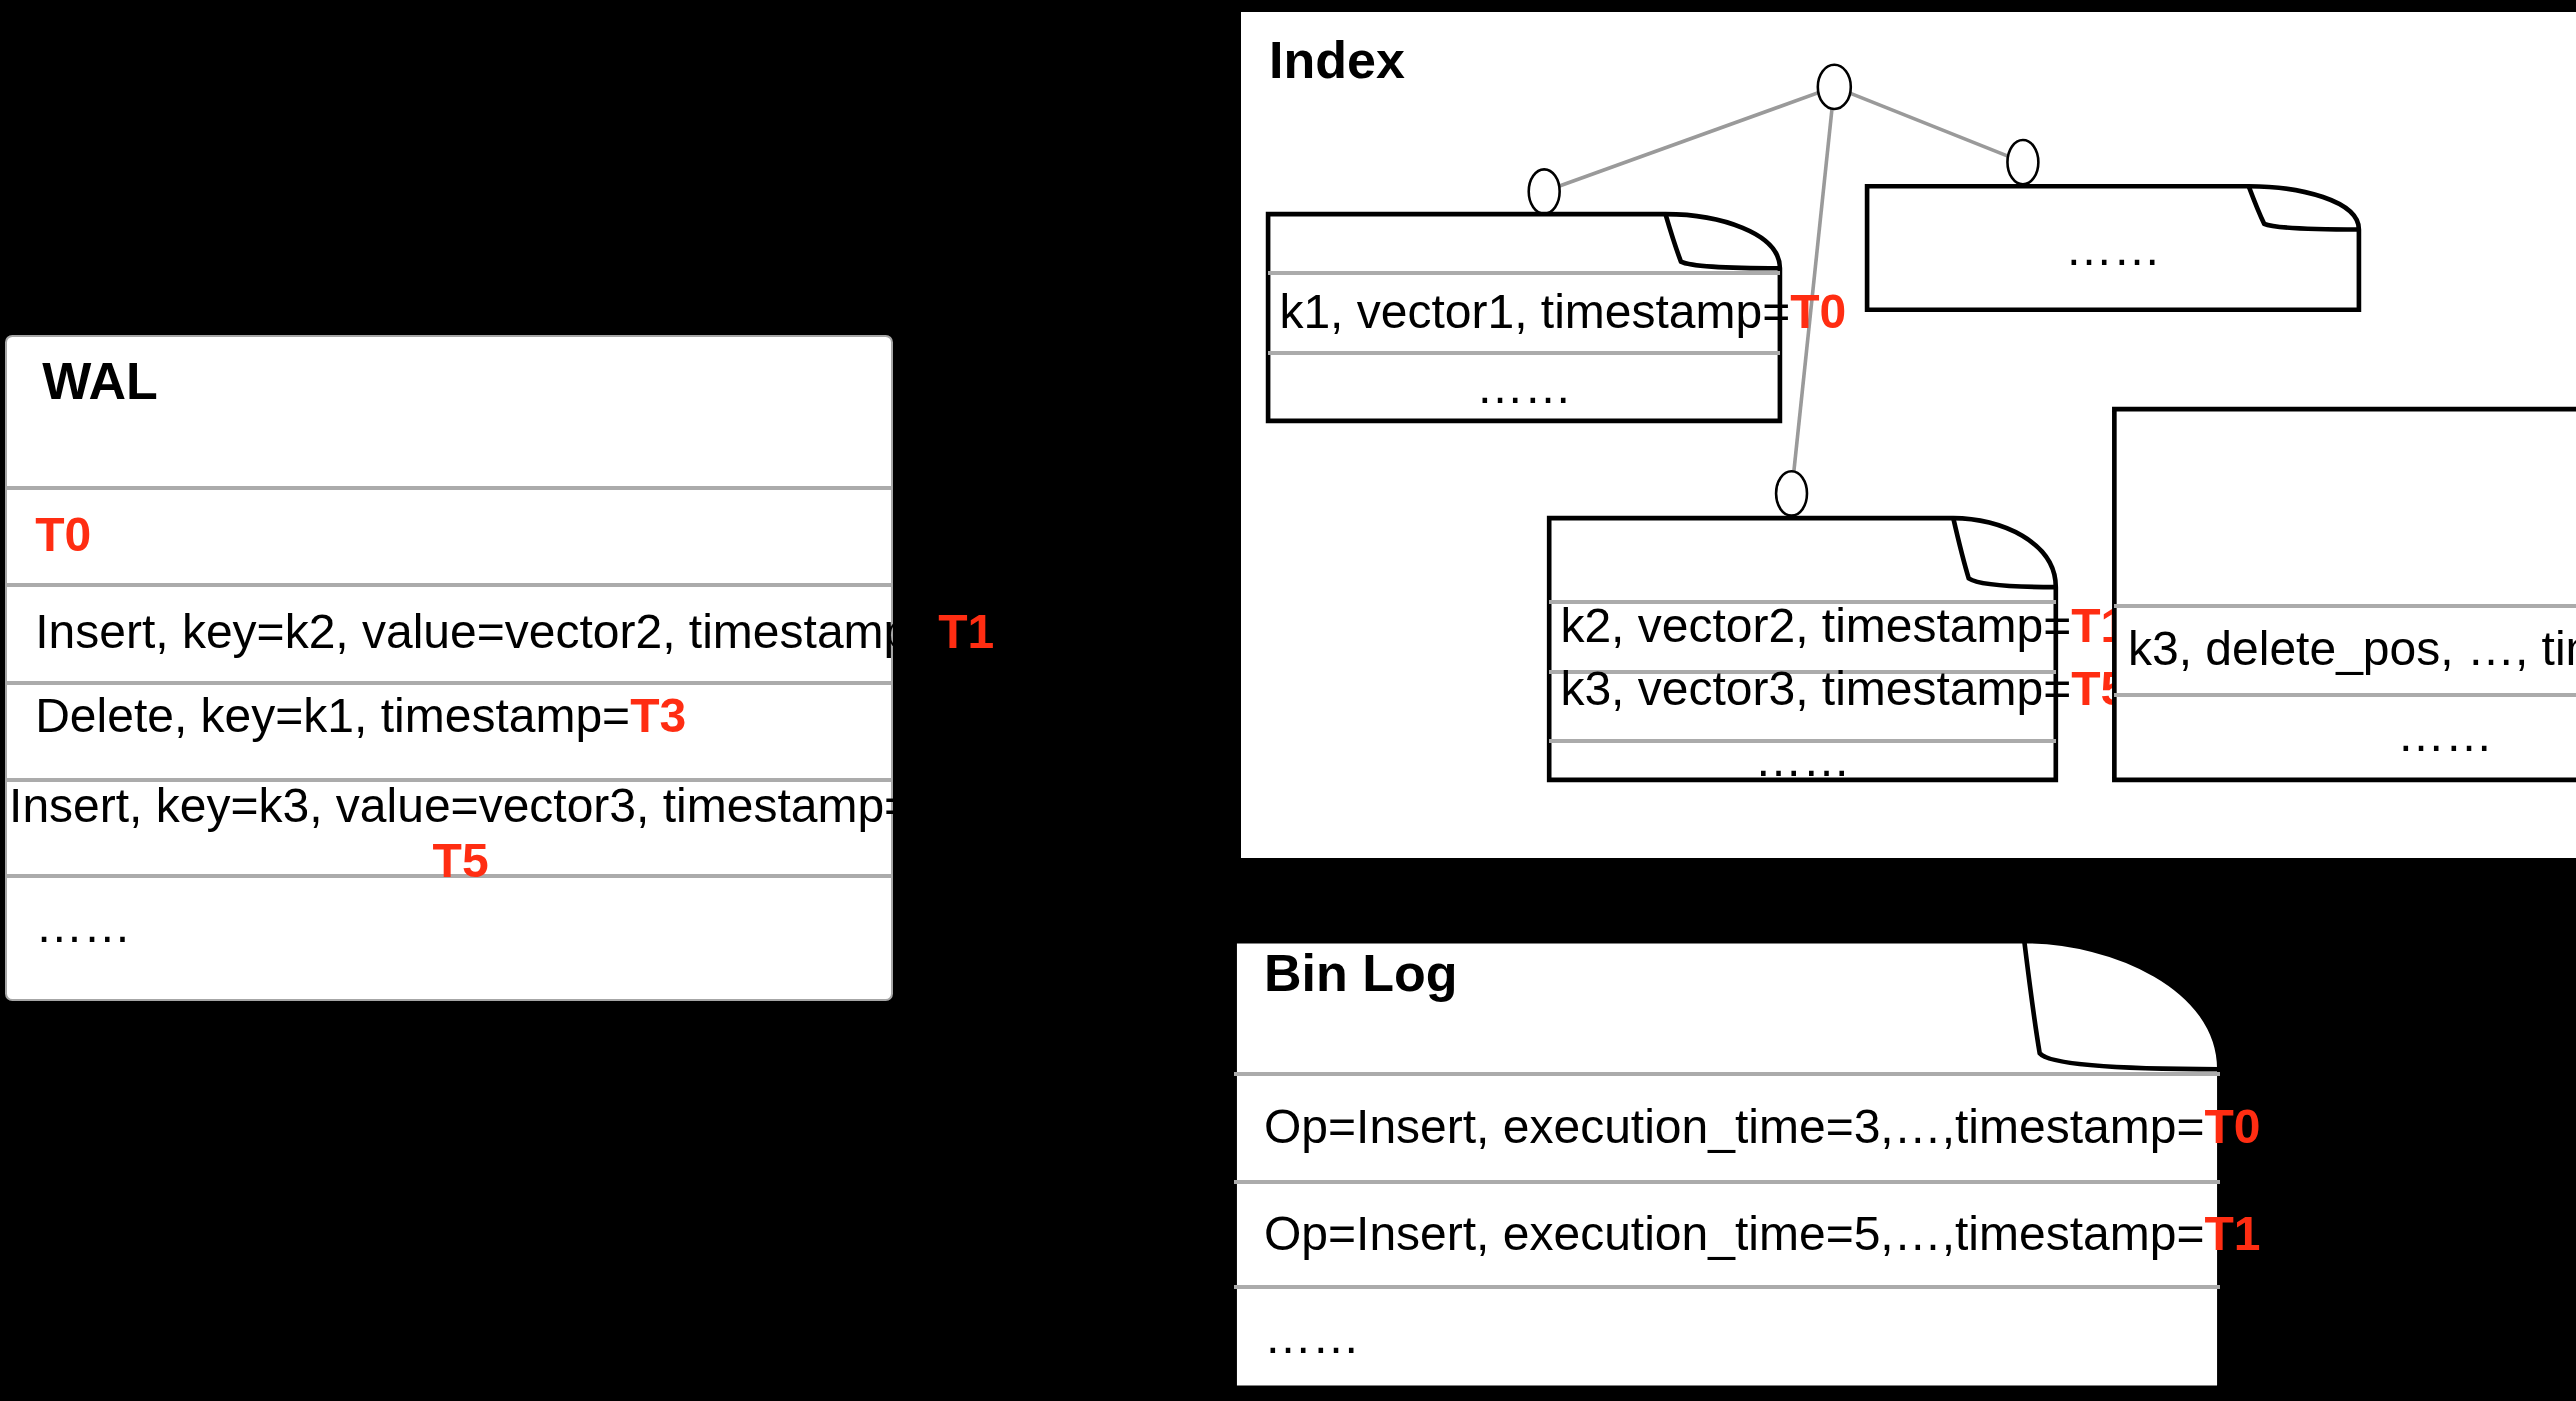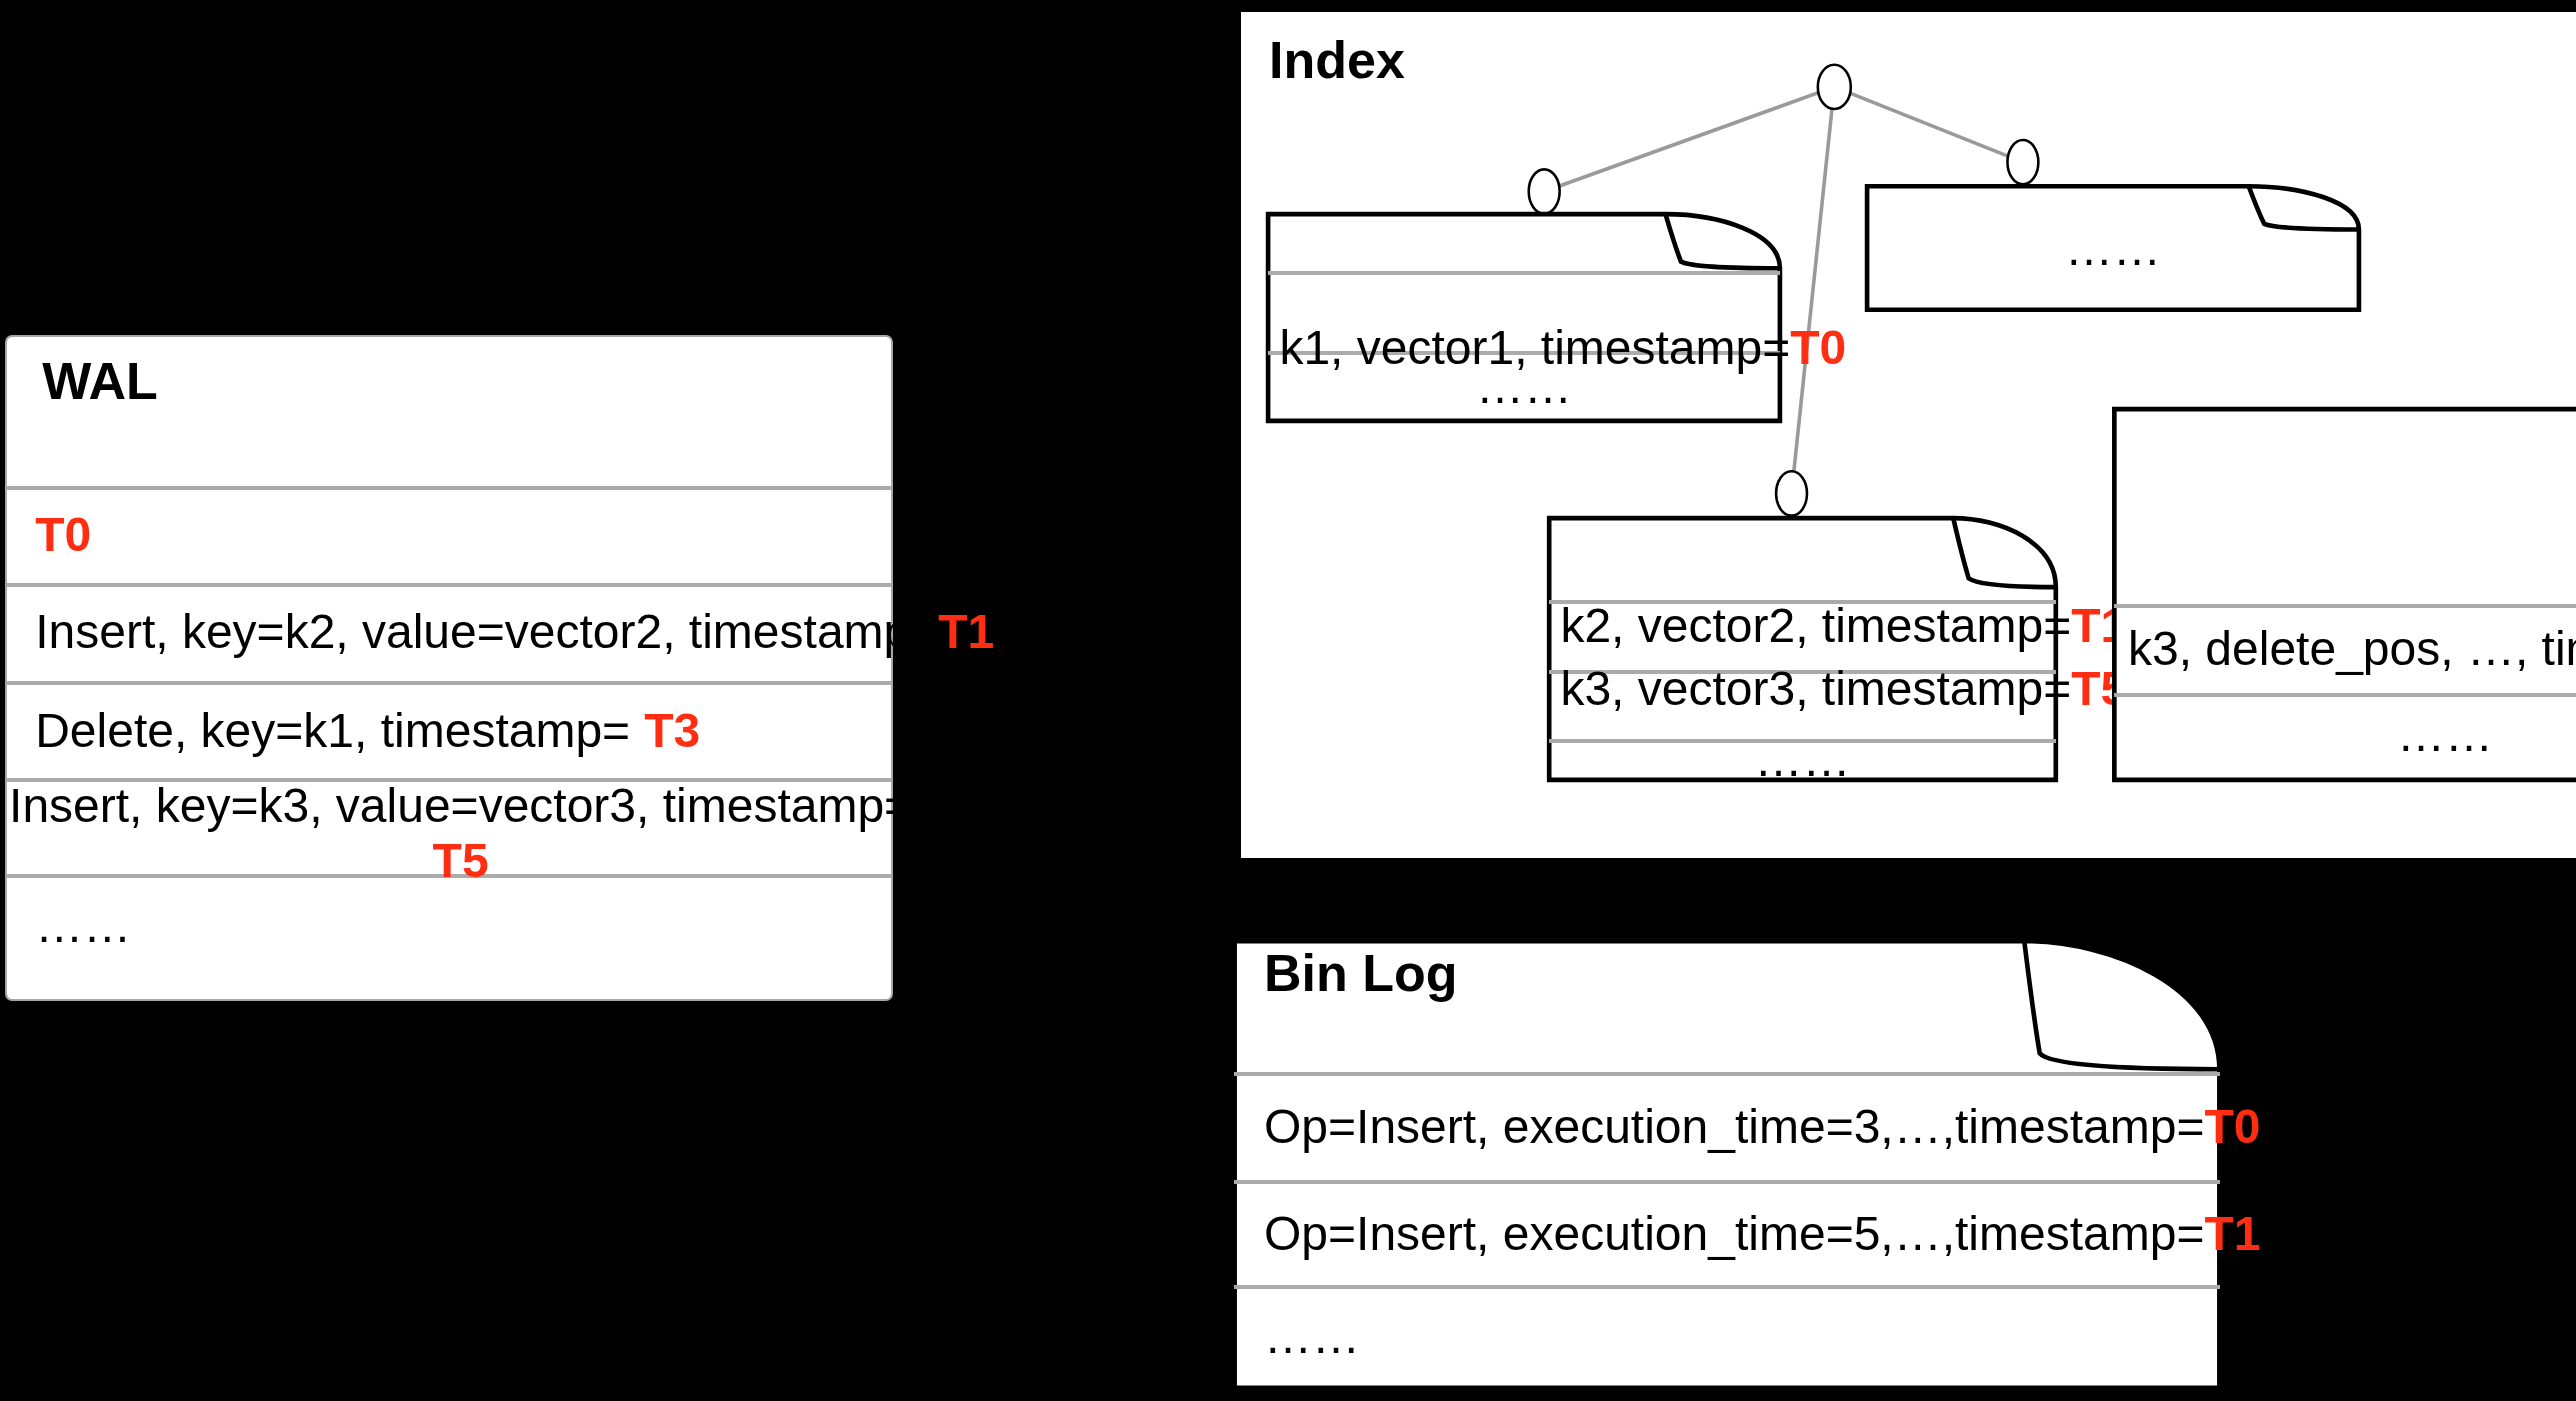--- a/index.html
+++ b/index.html
@@ -29,21 +29,21 @@
     <div class="divider" style="left:0;right:0;top:441px;"></div>
     <div class="divider" style="left:0;right:0;top:537px;"></div>
 
     <div class="row" style="left:28px;right:5.2px;top:149px;height:97px;">
         <span class="ts">T0</span>
     </div>
     <div class="row" style="left:28px;right:5.2px;top:246px;height:97px;">
       <span>Insert, key=k2, value=vector2, timestamp=</span>
         <span class="ts">T1</span>
     </div>
-    <div class="row" style="left:28px;right:5.2px;top:345px;height:97px;gap:14px;">
+    <div class="row" style="left:28px;right:5.2px;top:330px;height:97px;">
       <span>Delete, key=k1, timestamp=</span>
         <span class="ts">T3</span>
     </div>
     <div class="row" style="left:28px;right:5.2px;top:441px;height:96px;flex-direction:column;">
       <span>Insert, key=k3, value=vector3, timestamp=</span>
         <span class="ts">T5</span>
     </div>
     <div class="row" style="left:28px;right:5.2px;top:537px;height:103px;">
       <span>……</span>
     </div>
@@ -67,21 +67,21 @@
     </g>
   </svg>
 
   <div class="doc" style="left:1265px;top:211px;width:518px;height:213px;">
     <svg width="518" height="213" viewBox="0 0 1005 413">
       <path d="M 777 6 L 6 6 L 6 407 L 999 407 L 999 111 C 999 42 880 6 777 6 Z" fill="#fff" stroke="#000" stroke-width="9"></path>
       <path d="M 777 6 Q 795 67 807 98 Q 832 111 999 111" fill="none" stroke="#000" stroke-width="9"></path>
     </svg>
     <div class="divider" style="left:2.6px;right:2.6px;top:60px;"></div>
     <div class="divider" style="left:2.6px;right:2.6px;top:140px;"></div>
-    <div class="row" style="left:14.4px;right:5.2px;top:60px;height:80px;margin-top:36px;">
+    <div class="row" style="left:14.4px;right:5.2px;top:60px;height:80px;">
       <span>k1, vector1, timestamp=</span>
         <span class="ts">T0</span>
     </div>
     <div class="row center" style="left:5.2px;right:5.2px;top:140px;height:70px;">
       <span>……</span>
     </div>
   </div>
 
   <div class="doc" style="left:1546px;top:515px;width:513px;height:268px;">
     <svg width="513" height="268" viewBox="0 0 995 520">

